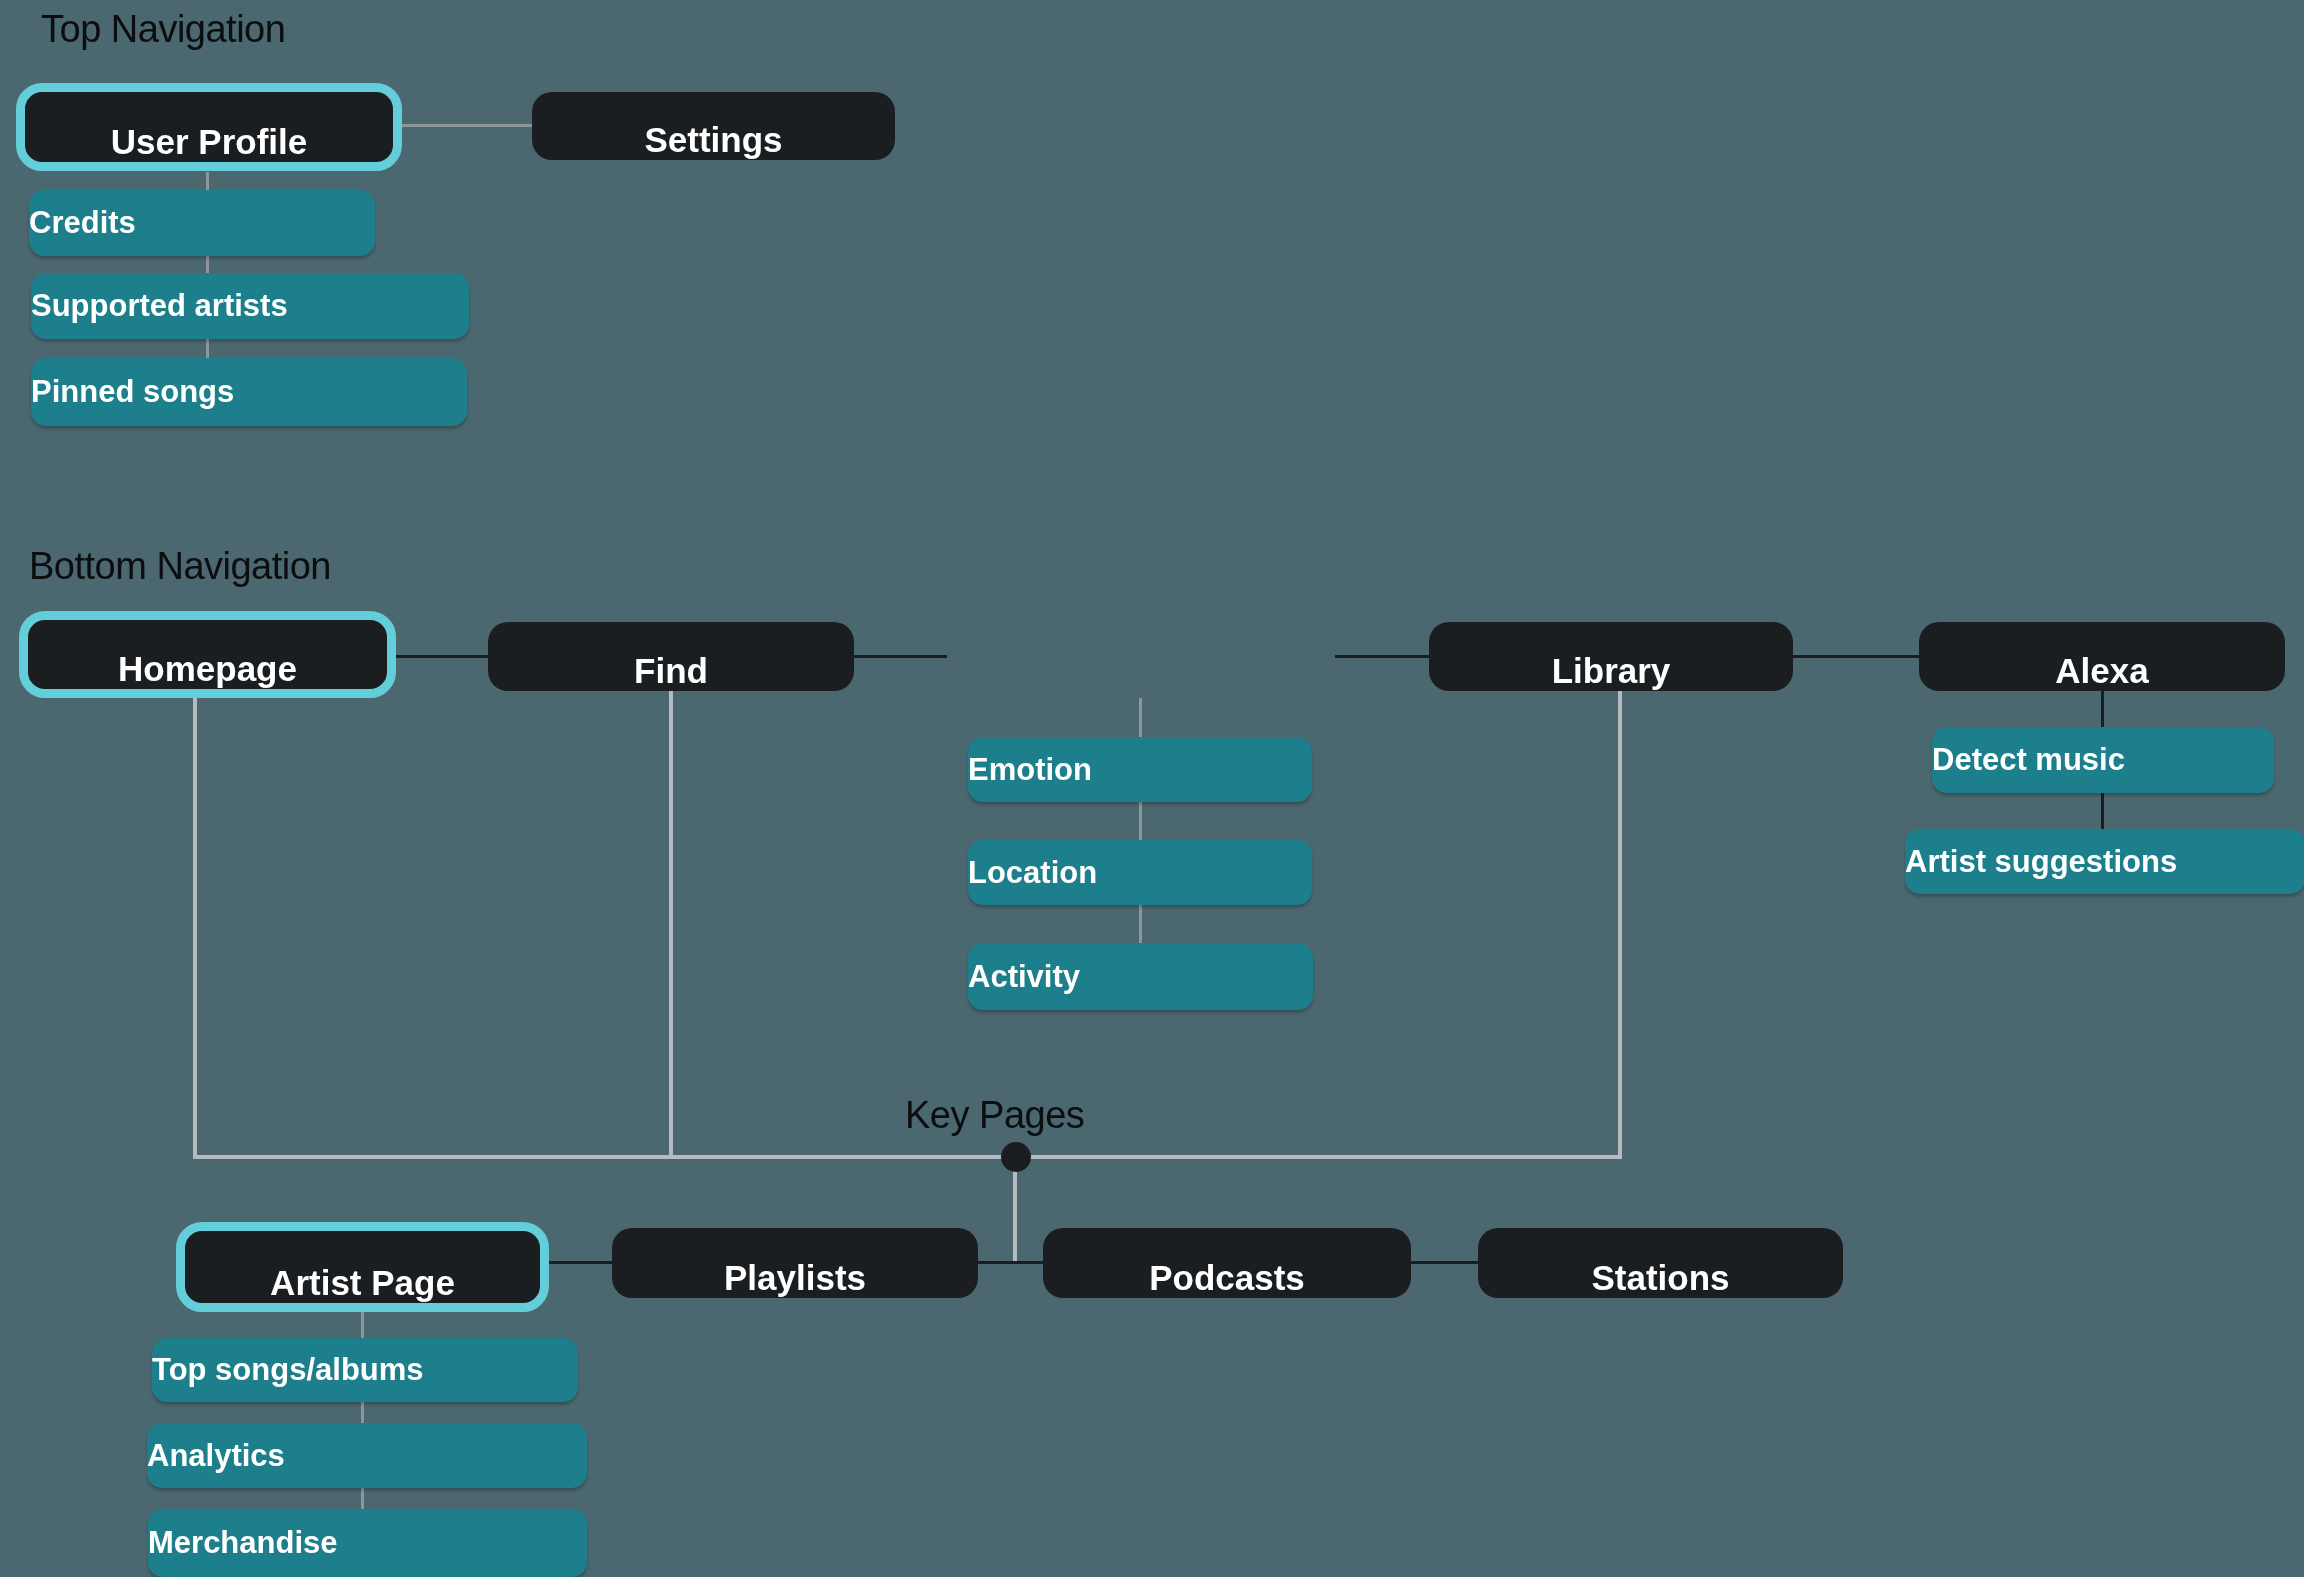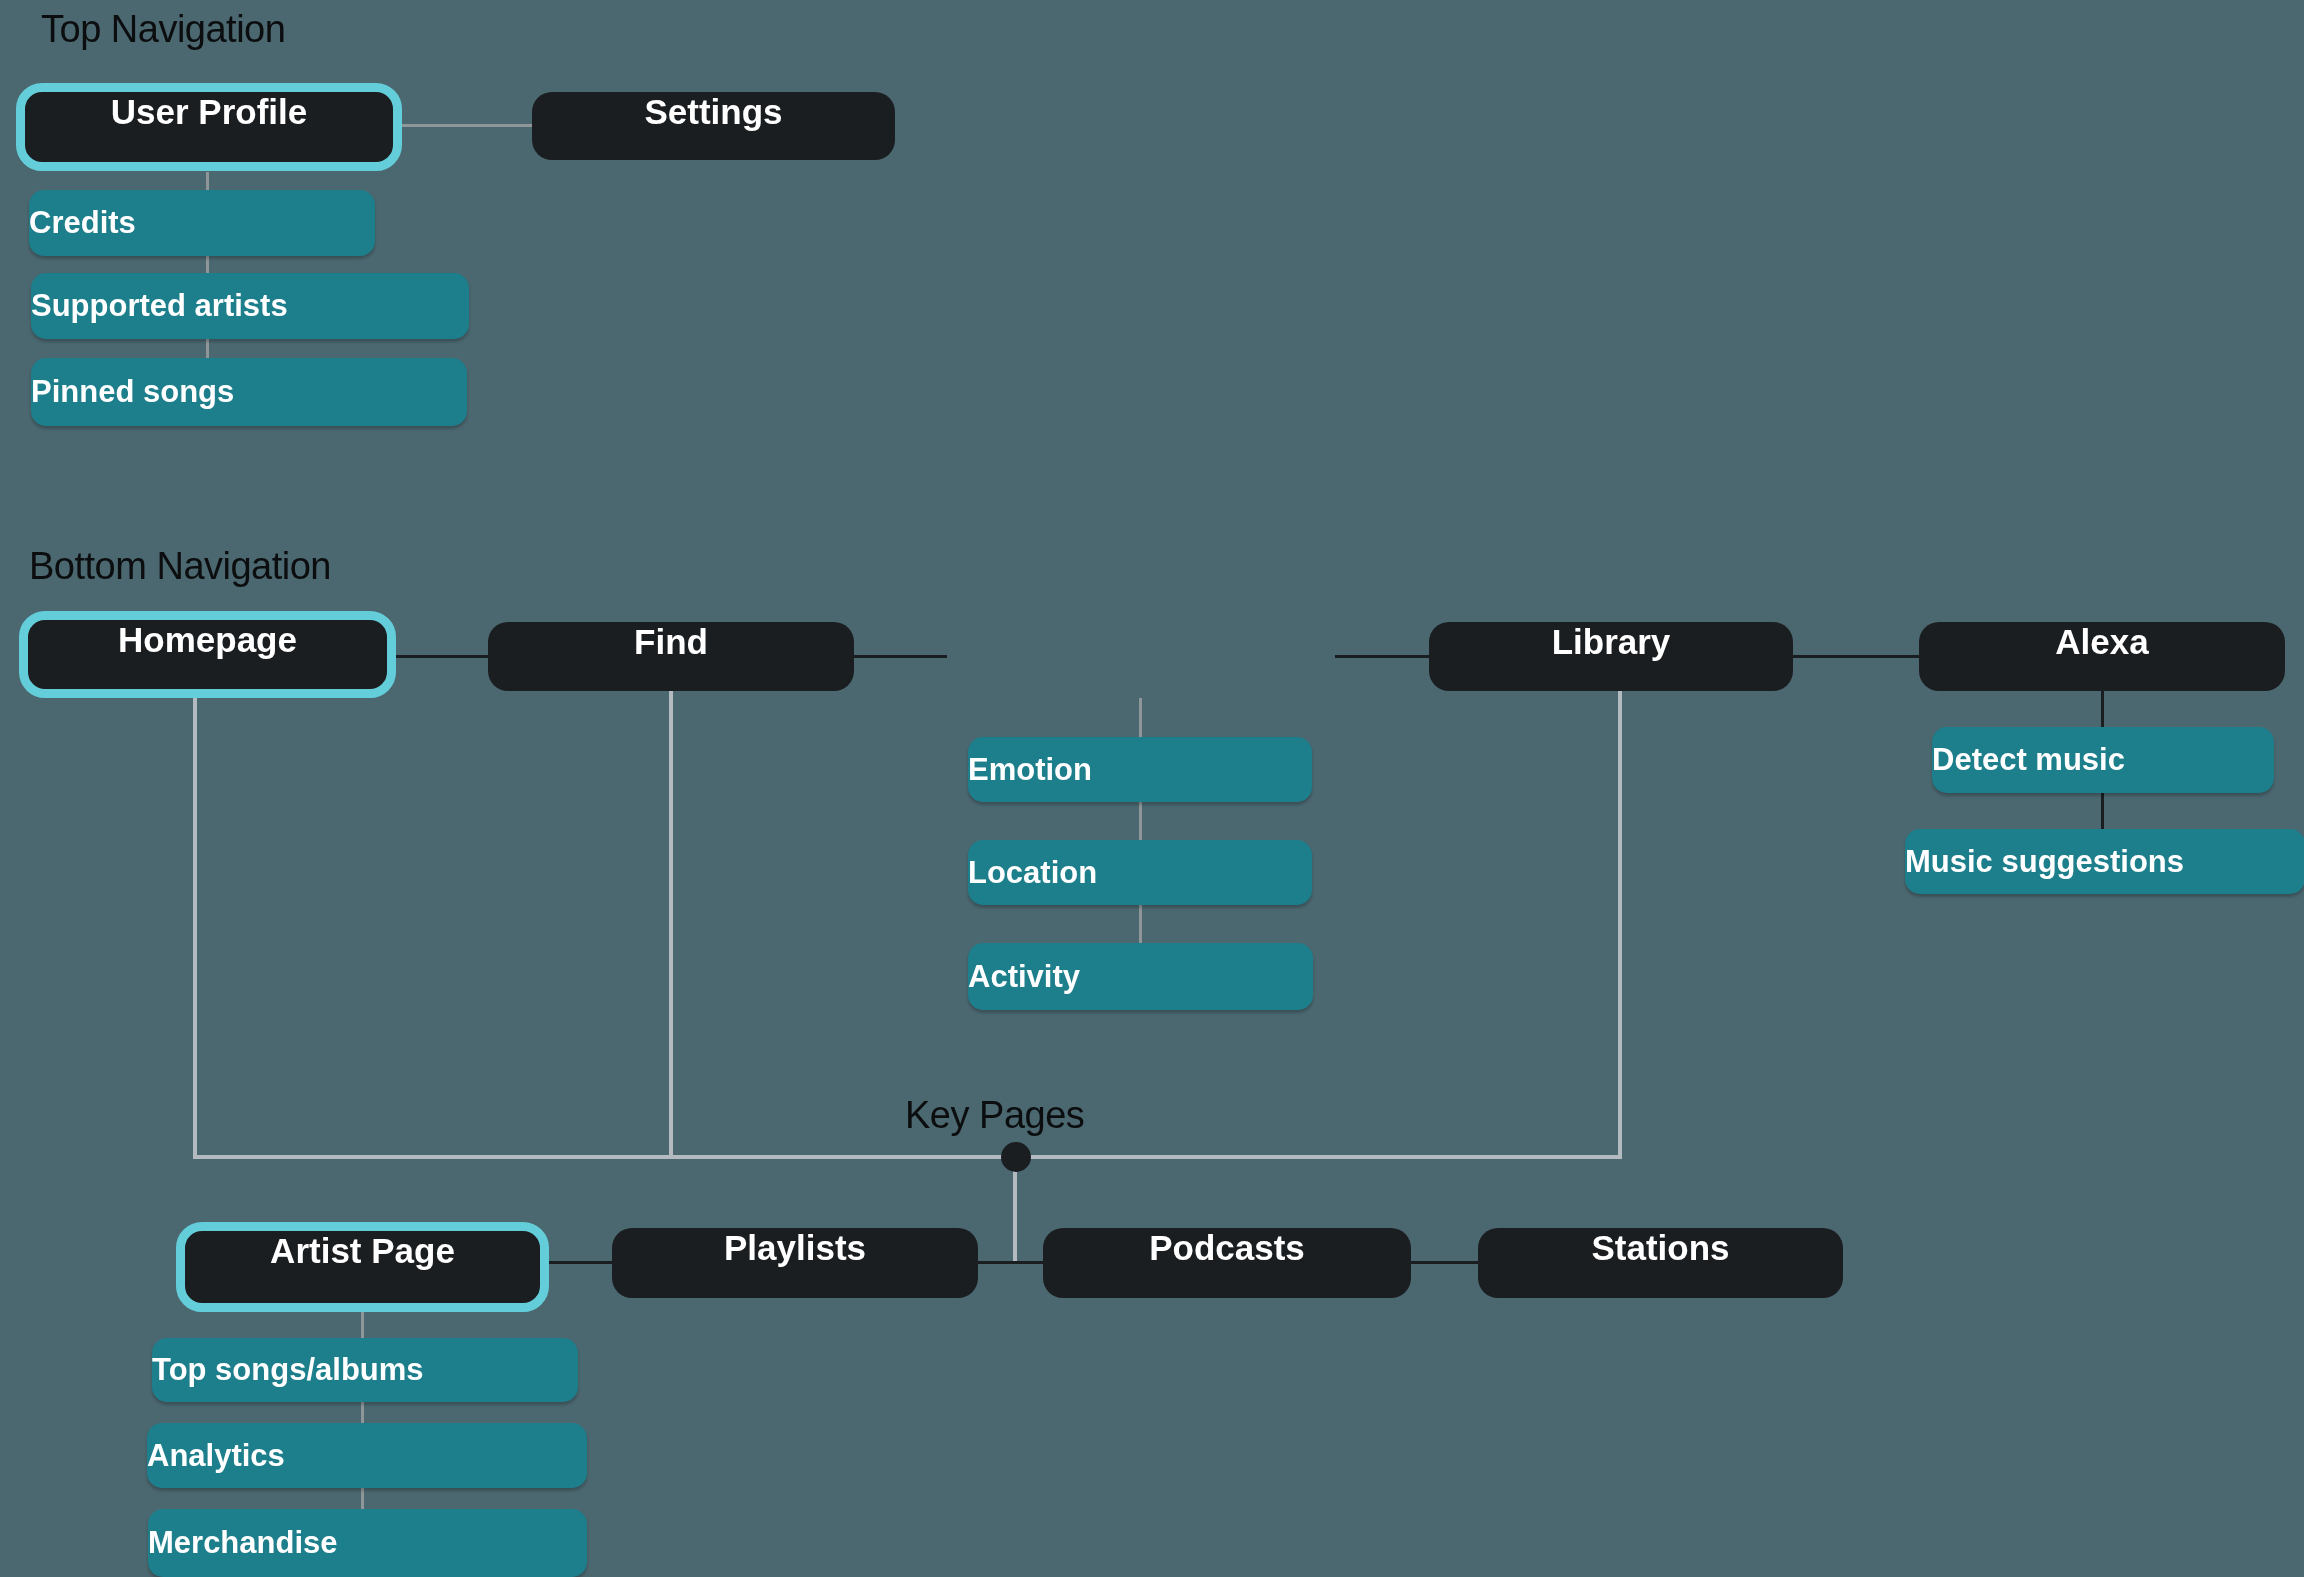--- a/index.html
+++ b/index.html
@@ -16,21 +16,21 @@
   .line.rail{background:var(--rail,#b4bbc0);}
   .line.gray{background:var(--gray,#8e969a);}
   .line.dark{background:var(--darkline,#1b1e20);}
   .dot{
     position:absolute;width:30px;height:30px;border-radius:50%;
     background:var(--dark,#1b1e20);
   }
   .node{
     position:absolute;box-sizing:border-box;
     background:var(--dark,#1b1e20);border-radius:20px;
-    display:flex;align-items:flex-start;justify-content:center;
+    display:flex;align-items:flex-end;justify-content:center;
     color:#fff;font-size:35px;font-weight:600;white-space:nowrap;
   }
   .node.hl{
     border:9px solid var(--hl,#63ced9);border-radius:26px;
   }
   .leaf{
     position:absolute;box-sizing:border-box;
     background:var(--teal,#1e7f8c);border-radius:15px;
     display:flex;align-items:center;justify-content:flex-start;
     color:#fff;font-size:31px;font-weight:600;white-space:nowrap;
@@ -106,21 +106,21 @@
     <span>Location</span>
   </div>
   <div class="leaf" style="left:968px;top:943px;width:345px;height:67px">
     <span>Activity</span>
   </div>
 
   <div class="leaf" style="left:1932px;top:727px;width:342px;height:66px">
     <span>Detect music</span>
   </div>
   <div class="leaf" style="left:1905px;top:829px;width:400px;height:65px">
-    <span>Music suggestions</span>
+    <span>Artist suggestions</span>
   </div>
 
   <div class="node hl" style="left:176px;top:1222px;width:373px;height:90px">
     <span>Artist Page</span>
   </div>
   <div class="node" style="left:612px;top:1228px;width:366px;height:70px">
     <span>Playlists</span>
   </div>
   <div class="node" style="left:1043px;top:1228px;width:368px;height:70px">
     <span>Podcasts</span>

